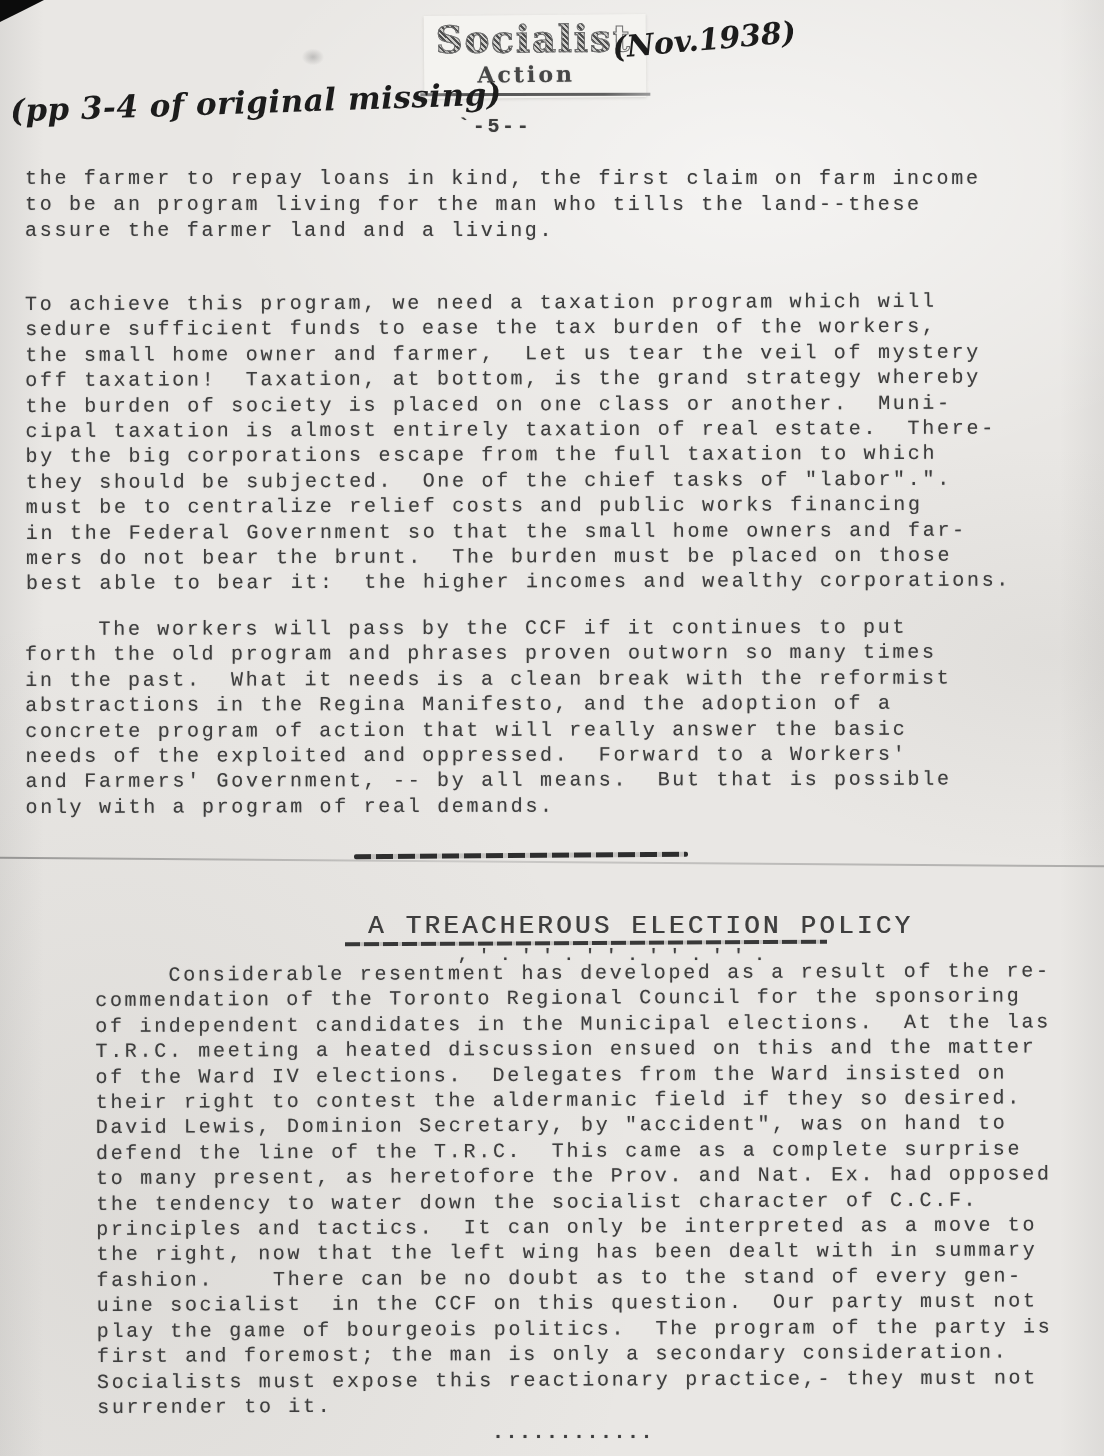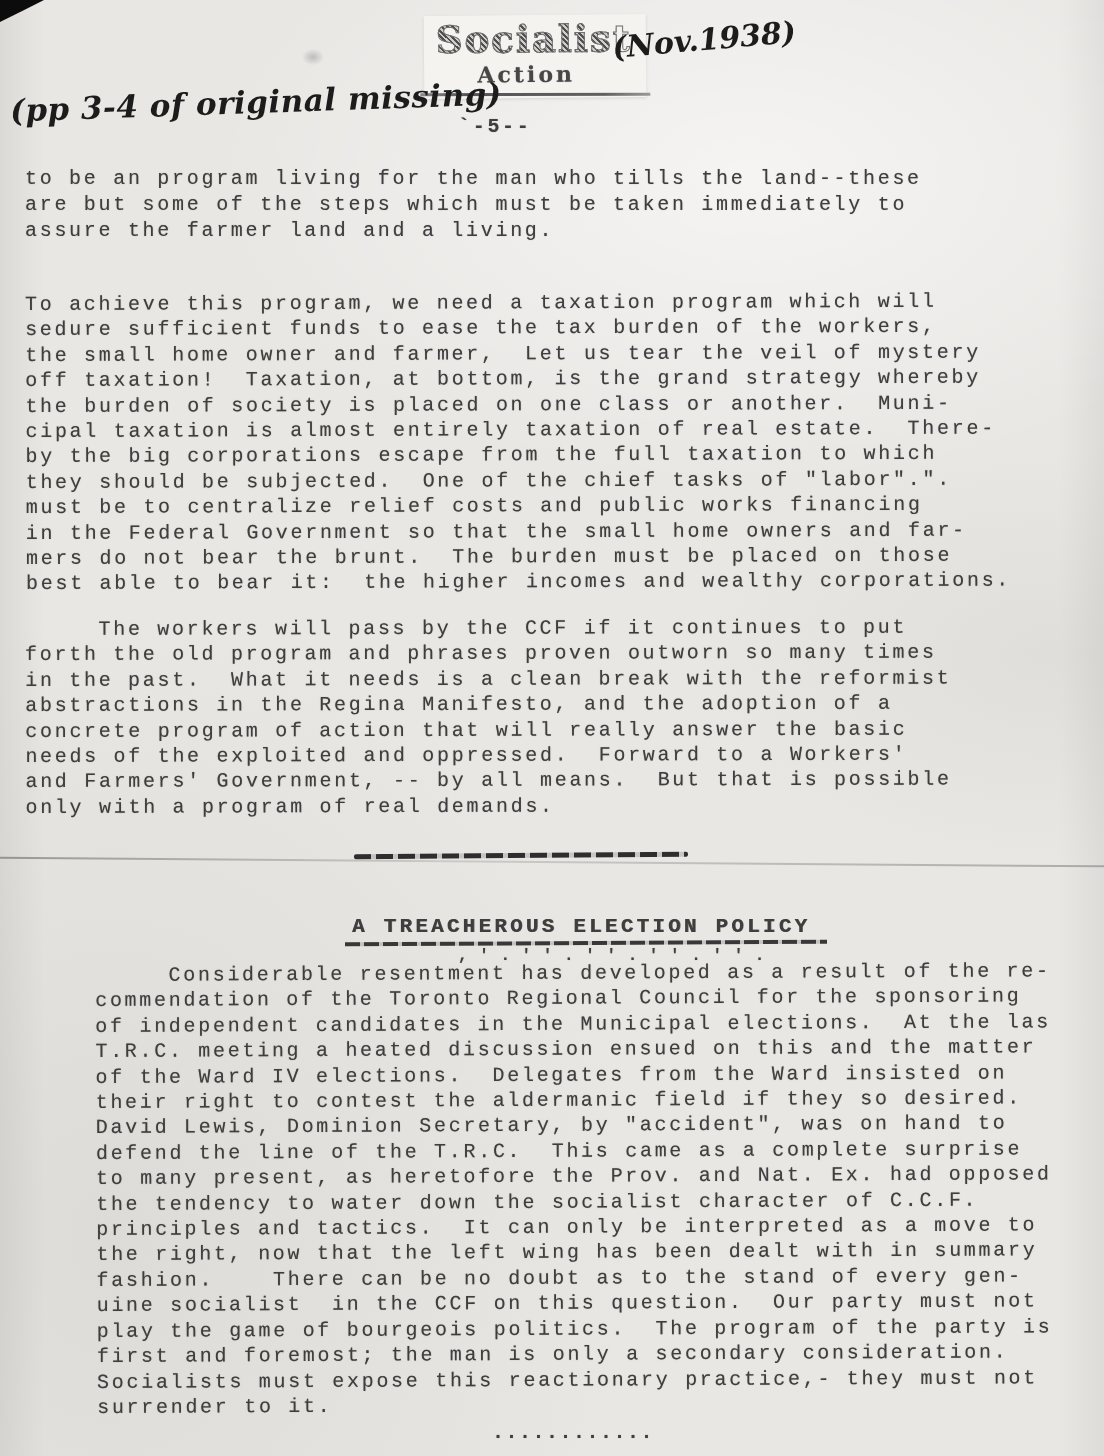--- a/index.html
+++ b/index.html
@@ -78,22 +78,22 @@
     position:absolute;left:354px;top:853px;width:334px;height:5px;
     background:repeating-linear-gradient(90deg,#2e2e2e 0 17px,rgba(46,46,46,0.18) 17px 22px);
     transform:rotate(-0.4deg);border-radius:2px;
   }
   .crease{
     position:absolute;left:-12px;top:861px;width:1130px;height:2px;
     background:linear-gradient(90deg,rgba(90,90,90,0.55),rgba(120,120,120,0.25) 40%,rgba(100,100,100,0.45));
     transform:rotate(0.45deg);
   }
   .heading{
-    left:352px;top:914px;
-    font-size:21px;font-weight:bold;letter-spacing:3.2px;
+    left:368px;top:914px;
+    font-size:26px;font-weight:normal;letter-spacing:3.2px;
     text-shadow:0.6px 0 0 rgba(62,62,62,0.8);
   }
   .heading-underline{
     position:absolute;left:345px;top:941px;width:482px;height:4px;
     background:repeating-linear-gradient(90deg,#383838 0 15px,rgba(56,56,56,0.2) 15px 19px);
     transform:rotate(-0.3deg);
   }
   .ornament-row{
     left:458px;top:944px;
     font-size:16px;font-weight:bold;letter-spacing:1px;
@@ -115,21 +115,21 @@
     <div class="masthead-sub">Action</div>
     <div class="masthead-rule"></div>
   </div>
 
   <div class="hand date-note">(Nov.1938)</div>
 
   <div class="hand missing-note">(pp 3-4 of original missing)</div>
 
   <div class="tw page-number">`-5--</div>
 
-  <div class="tw p1"><div class="line">to be an program living for the man who tills the land--these</div><div class="line">are but some of the steps which must be taken immediately to</div><div class="line">assure the farmer land and a living.</div></div>
+  <div class="tw p1"><div class="line">the farmer to repay loans in kind, the first claim on farm income</div><div class="line">to be an program living for the man who tills the land--these</div><div class="line">assure the farmer land and a living.</div></div>
 
   <div class="tw p2"><div class="line">To achieve this program, we need a taxation program which will</div><div class="line">sedure sufficient funds to ease the tax burden of the workers,</div><div class="line">the small home owner and farmer,  Let us tear the veil of mystery</div><div class="line">off taxation!  Taxation, at bottom, is the grand strategy whereby</div><div class="line">the burden of society is placed on one class or another.  Muni-</div><div class="line">cipal taxation is almost entirely taxation of real estate.  There-</div><div class="line">by the big corporations escape from the full taxation to which</div><div class="line">they should be subjected.  One of the chief tasks of "labor".".</div><div class="line">must be to centralize relief costs and public works financing</div><div class="line">in the Federal Government so that the small home owners and far-</div><div class="line">mers do not bear the brunt.  The burden must be placed on those</div><div class="line">best able to bear it:  the higher incomes and wealthy corporations.</div></div>
 
   <div class="tw p3"><div class="line">     The workers will pass by the CCF if it continues to put</div><div class="line">forth the old program and phrases proven outworn so many times</div><div class="line">in the past.  What it needs is a clean break with the reformist</div><div class="line">abstractions in the Regina Manifesto, and the adoption of a</div><div class="line">concrete program of action that will really answer the basic</div><div class="line">needs of the exploited and oppressed.  Forward to a Workers'</div><div class="line">and Farmers' Government, -- by all means.  But that is possible</div><div class="line">only with a program of real demands.</div></div>
 
   <div class="divider"></div>
   <div class="crease"></div>
 
   <div class="tw heading">A TREACHEROUS ELECTION POLICY</div>
   <div class="heading-underline"></div>

